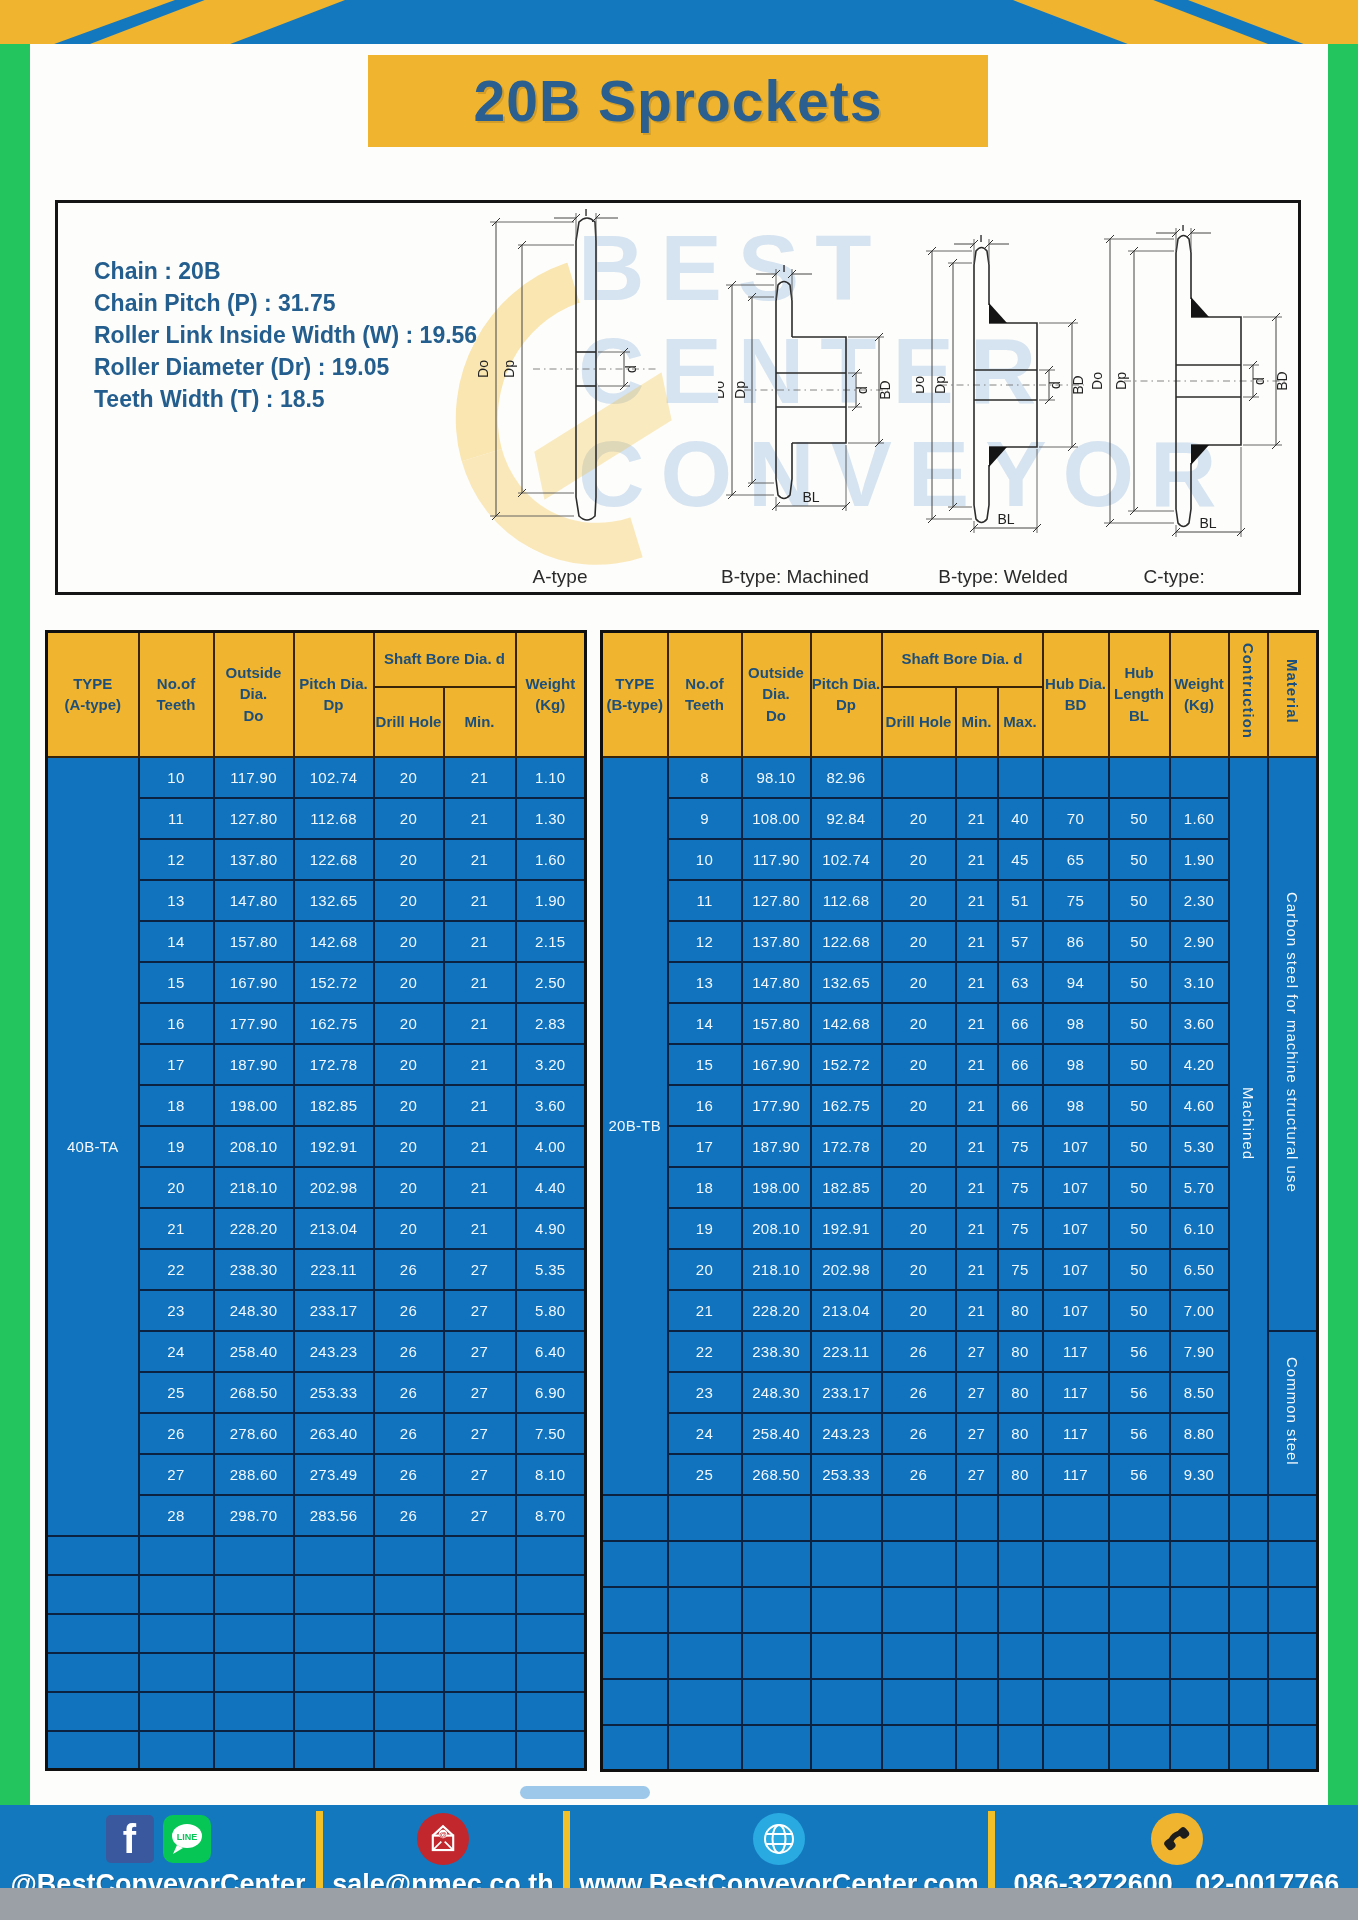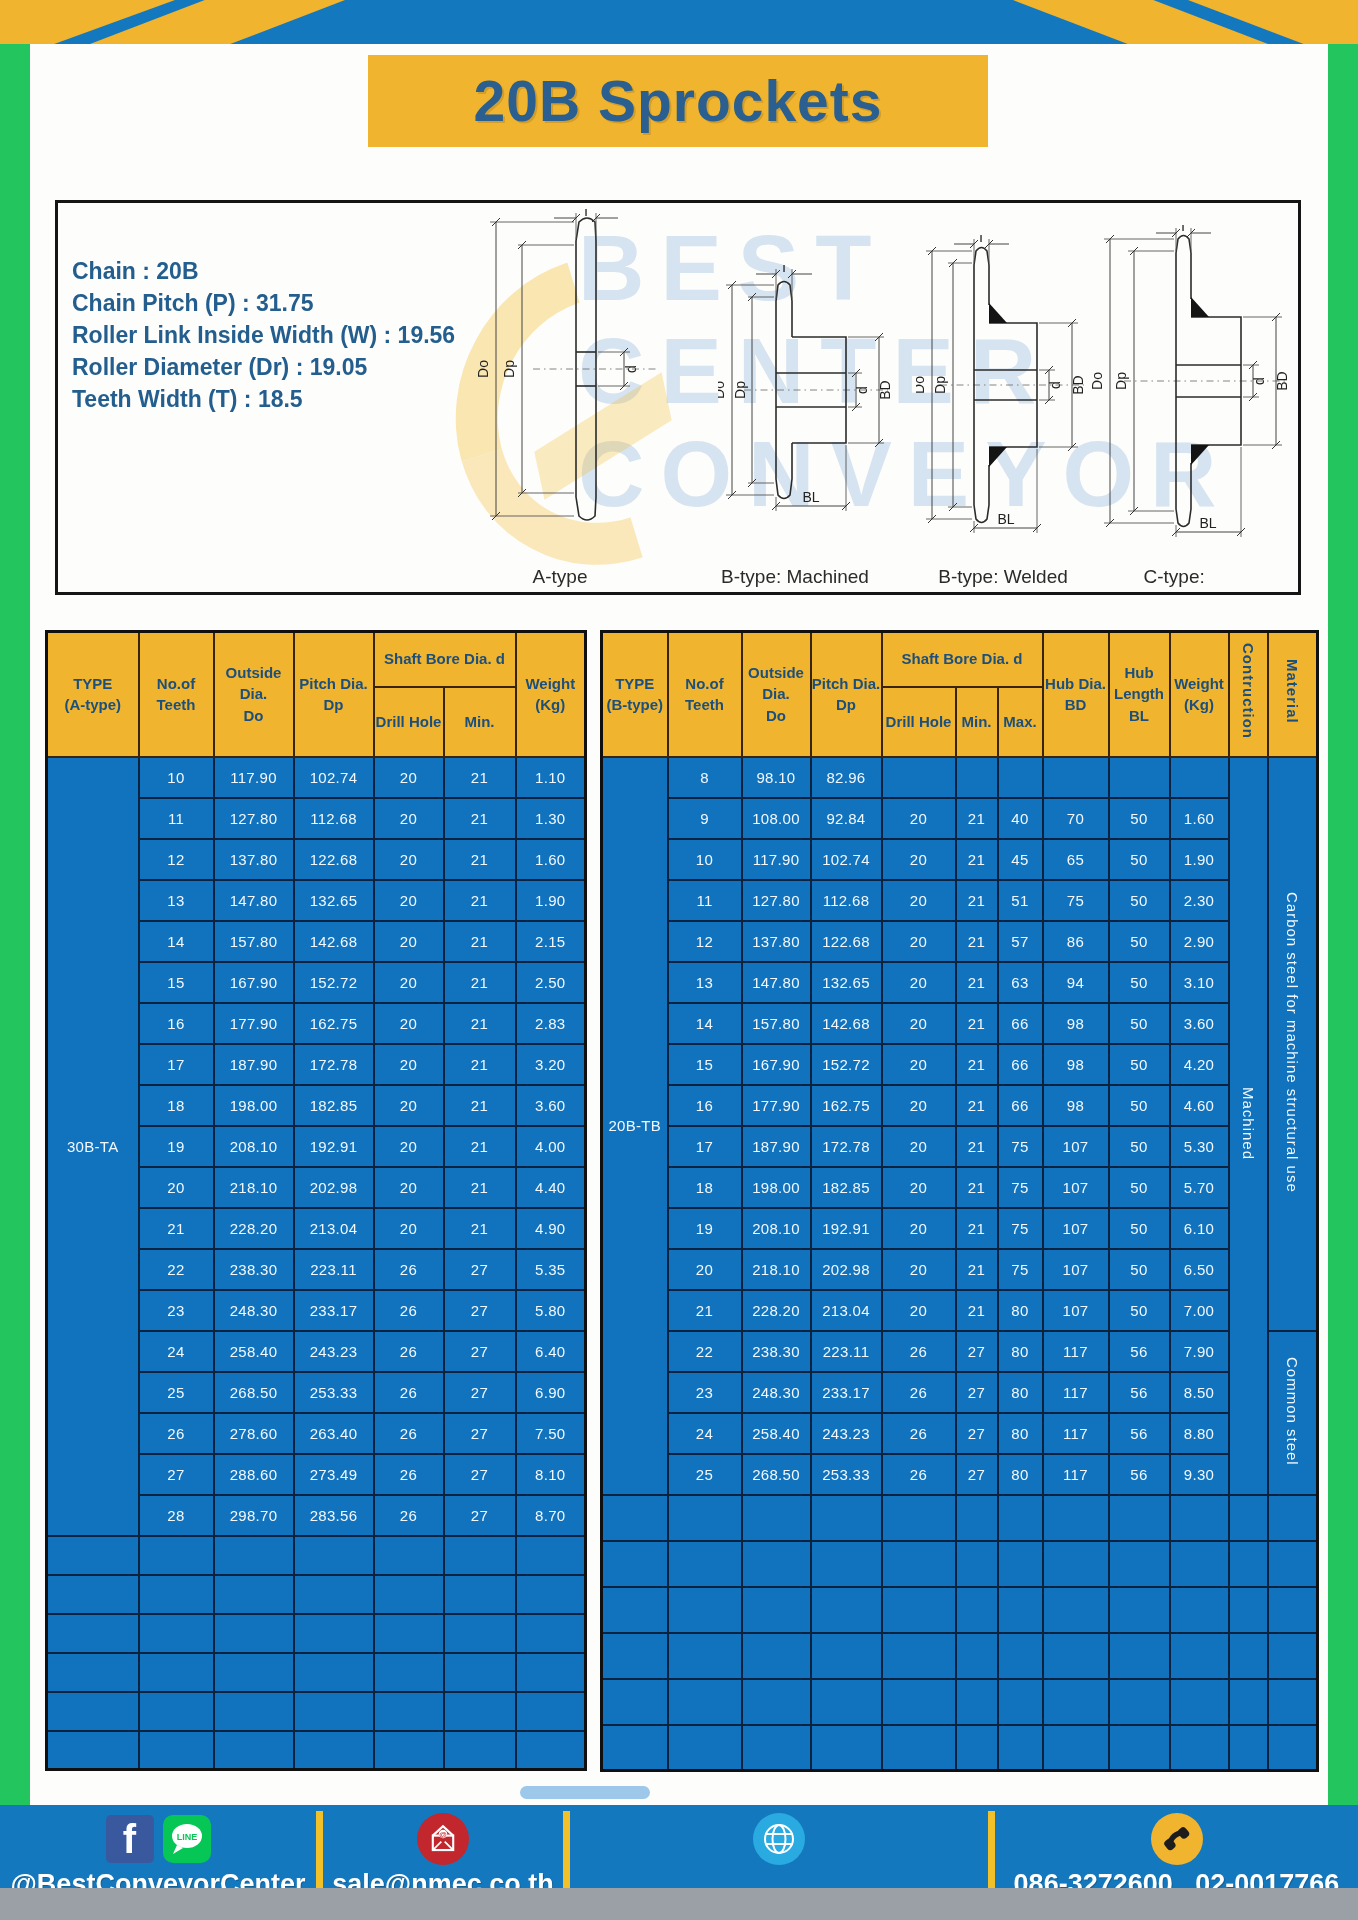--- a/index.html
+++ b/index.html
@@ -21,21 +21,21 @@
   
   .diagram-box{position:absolute;left:25px;top:156px;width:1240px;height:389px;border:3px solid #151515;
                background:#fdfdfb;overflow:hidden;}
   .watermark{position:absolute;left:520px;top:14px;z-index:0;font-weight:800;font-size:92px;
              line-height:1.12;letter-spacing:16px;color:rgba(125,170,215,0.30);white-space:nowrap;}
   .swoosh1{position:absolute;left:400px;top:50px;width:210px;height:230px;border:42px solid transparent;
            border-left-color:rgba(243,186,38,0.35);border-bottom-color:rgba(243,186,38,0.30);
            border-radius:50%;transform:rotate(28deg);z-index:0;}
   .swoosh2{position:absolute;left:470px;top:210px;width:150px;height:46px;background:rgba(243,186,38,0.28);
            transform:rotate(-32deg) skewX(-20deg);z-index:0;}
-  .specs{position:absolute;left:14px;top:52px;z-index:2;color:#235E8E;font-weight:800;font-size:23px;
+  .specs{position:absolute;left:36px;top:52px;z-index:2;color:#235E8E;font-weight:800;font-size:23px;
          line-height:32px;white-space:nowrap;}
   .dsvg{position:absolute;z-index:1;}
   .dlabel{position:absolute;top:363px;transform:translateX(-50%);font-size:19px;color:#2b2b2b;z-index:2;}
   .dr{stroke:#2b2b2b;stroke-width:1.6;fill:none;}
   .ext{stroke:#555;stroke-width:0.9;fill:none;}
   .dim{stroke:#444;stroke-width:1;fill:none;}
   .cl{stroke:#777;stroke-width:0.9;stroke-dasharray:7 4 1.5 4;fill:none;}
   .tick{stroke:#333;stroke-width:1;}
   .weld{fill:#141414;stroke:none;}
   text.dtx{font-size:14px;fill:#222;font-family:"Liberation Sans","DejaVu Sans",sans-serif;}
@@ -297,21 +297,21 @@
           <th rowspan="2">Weight
 (Kg)</th>
         </tr>
         <tr class="h2">
           <th>Drill Hole</th>
           <th>Min.</th>
         </tr>
       </thead>
       <tbody>
           <tr>
-            <td class="type-cell" rowspan="19">30B-TA</td>
+            <td class="type-cell" rowspan="19">40B-TA</td>
             <td>10</td>
             <td>117.90</td>
             <td>102.74</td>
             <td>20</td>
             <td>21</td>
             <td>1.10</td>
           </tr>
           <tr>
             <td>11</td>
             <td>127.80</td>
@@ -885,20 +885,21 @@
       <div class="icons">
         <div class="icon round globe">
           <svg width="40" height="40" viewBox="0 0 40 40">
             <circle cx="20" cy="20" r="14" fill="none" stroke="#ffffff" stroke-width="2"></circle>
             <ellipse cx="20" cy="20" rx="6.5" ry="14" fill="none" stroke="#ffffff" stroke-width="2"></ellipse>
             <line x1="6" y1="15" x2="34" y2="15" stroke="#ffffff" stroke-width="2"></line>
             <line x1="6" y1="25" x2="34" y2="25" stroke="#ffffff" stroke-width="2"></line>
           </svg>
         </div>
       </div>
+      <div class="f-text">www.BestConveyorCenter.com</div>
     </div>
     <div class="f-div"></div>
     <div class="f-sec" style="flex:1">
       <div class="icons">
         <div class="icon round phone">
           <svg width="34" height="34" viewBox="0 0 40 40">
             <g transform="rotate(-40 20 20)" fill="#1d1d1d">
               <rect x="4" y="13" width="11" height="13" rx="4.5"></rect>
               <rect x="25" y="13" width="11" height="13" rx="4.5"></rect>
               <path d="M7 17 Q20 7 33 17 L31 23 Q20 14 9 23 Z"></path>

